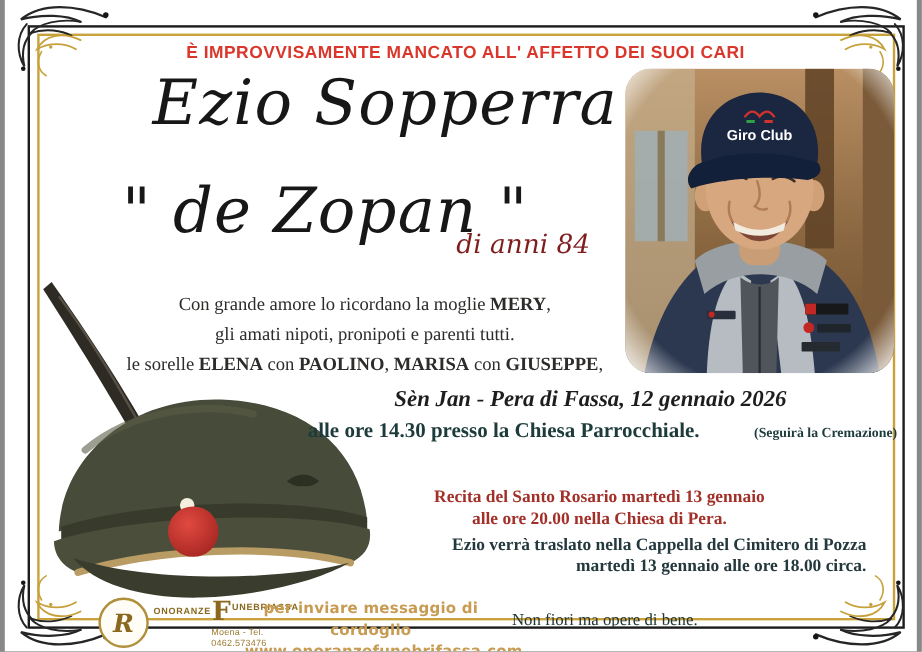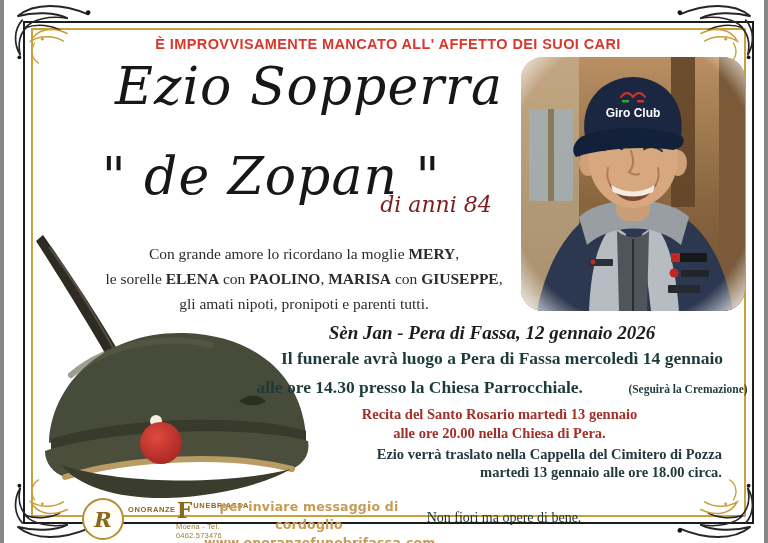--- a/index.html
+++ b/index.html
@@ -19,21 +19,21 @@
   .corner.bl{left:2px;bottom:0;transform:scaleY(-1);}
   .corner.br{right:2px;bottom:0;transform:scale(-1,-1);}
   
   .abs{position:absolute;}
   .top-line{
     left:0;top:36px;width:768px;text-align:center;
     font-family:"Liberation Sans",sans-serif;font-weight:700;
     font-size:14.5px;letter-spacing:.4px;color:#da372c;
   }
   .name1{
-    left:60px;top:56px;width:490px;text-align:center;
+    left:72px;top:56px;width:490px;text-align:center;
     font-family:"DejaVu Serif",serif;font-style:italic;
     font-size:52px;color:#171717;letter-spacing:1px;
   }
   .name2{
     left:40px;top:146px;width:454px;text-align:center;
     font-family:"DejaVu Serif",serif;font-style:italic;
     font-size:52px;color:#171717;letter-spacing:1px;
   }
   .age{
     left:372px;top:192px;width:120px;text-align:center;
@@ -250,28 +250,27 @@
         <radialGradient id="pomG2" cx="0.4" cy="0.35" r="0.85">
           <stop offset="0" stop-color="#e04a40"></stop>
           <stop offset="1" stop-color="#9c1f1c"></stop>
         </radialGradient>
       </defs>
     </svg>
   </div>
 
   <div class="abs family">
     <div><span>Con grande amore lo ricordano la moglie </span><b>MERY</b><span>,</span></div>
+    <div>gli amati nipoti, pronipoti e parenti tutti.</div>
     <div><span>le sorelle </span><b>ELENA</b><span> con </span><b>PAOLINO</b><span>, </span><b>MARISA</b><span> con </span><b>GIUSEPPE</b><span>,</span></div>
-    <div>gli amati nipoti, pronipoti e parenti tutti.</div>
   </div>
 
   <div class="abs dateline">Sèn Jan - Pera di Fassa, 12 gennaio 2026</div>
 
   <div class="abs funeral">
-    <div>Il funerale avrà luogo a Pera di Fassa mercoledì 14 gennaio</div>
     <div><span>alle ore 14.30 presso la Chiesa Parrocchiale.</span> <span class="note">(Seguirà la Cremazione)</span></div>
   </div>
 
   <div class="abs rosary">
     <div>Recita del Santo Rosario martedì 13 gennaio</div>
     <div>alle ore 20.00 nella Chiesa di Pera.</div>
   </div>
 
   <div class="abs transfer">
     <div>Ezio verrà traslato nella Cappella del Cimitero di Pozza</div>

